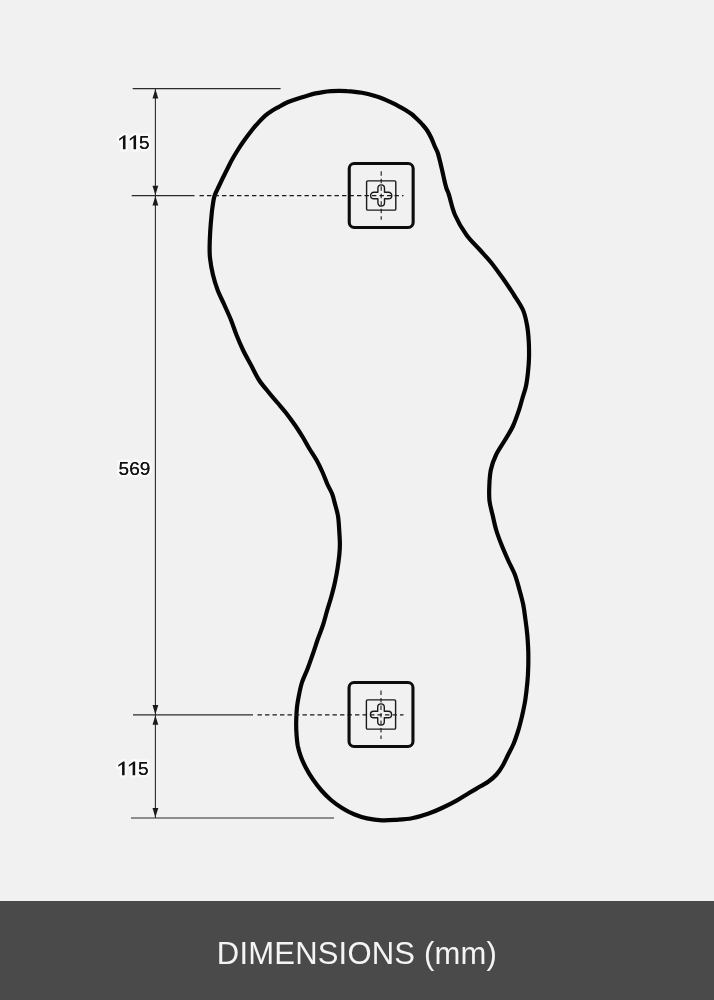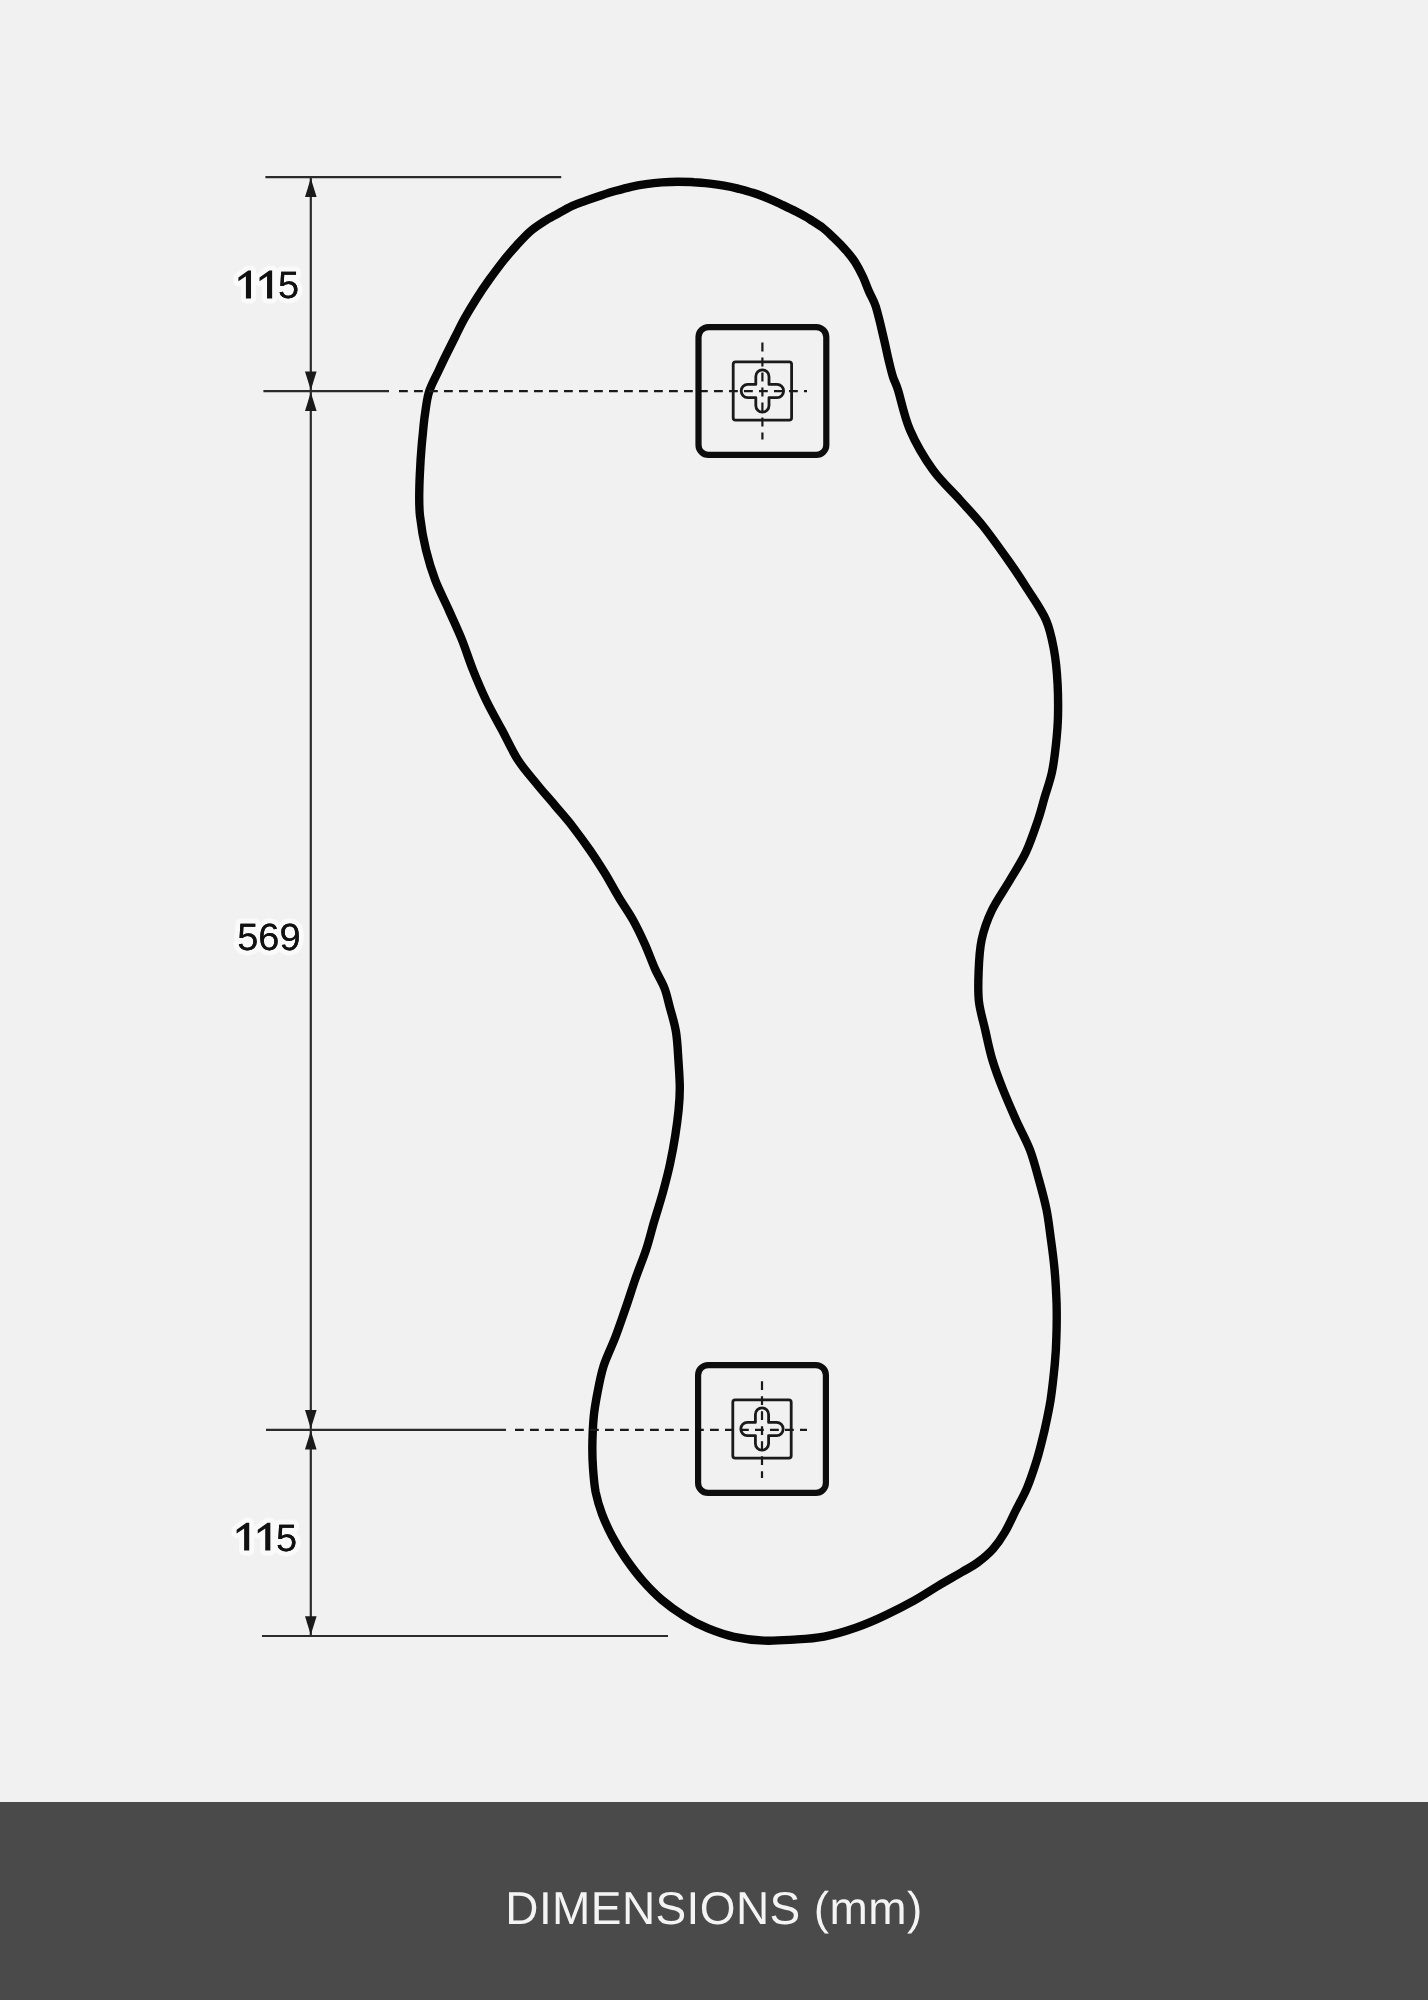--- a/index.html
+++ b/index.html
@@ -1,18 +1,18 @@
 <!DOCTYPE html>
 <html><head>
 <meta charset="utf-8">
 <style>
   html,body { margin:0; padding:0; width:714px; height:1000px; background:#f1f1f1; overflow:hidden; }
   .footer { position:absolute; left:0; top:901px; width:714px; height:99px; background:#4a4a4a;
             display:flex; align-items:center; justify-content:center; }
-  .footer span { transform:translateZ(0);  font-family:"Liberation Sans", sans-serif; font-size:23px; color:#f4f4f4;
+  .footer span { transform:translateZ(0);  font-family:"Liberation Sans", sans-serif; font-size:31px; color:#f4f4f4;
                  letter-spacing:0.2px; margin-top:7px; }
   svg { position:absolute; left:0; top:0; }
   text { font-family:"Liberation Sans", sans-serif; font-size:19px; fill:#111; }
 </style>
 </head>
 <body>
 <svg width="714" height="901" viewBox="0 0 714 901">
 
   <path d="M 347.0 91.1 C 349.7 91.2 352.5 91.5 355.0 91.8 C 357.5 92.1 359.7 92.4 362.0 92.8 C 364.3 93.2 366.7 93.7 369.0 94.3 C 371.3 94.9 373.7 95.5 376.0 96.3 C 378.3 97.0 380.7 97.9 383.0 98.8 C 385.3 99.7 387.5 100.7 390.0 101.9 C 392.5 103.1 395.5 104.5 398.0 105.8 C 400.5 107.1 402.8 108.3 405.0 109.7 C 407.2 111.1 409.5 112.5 411.5 114.0 C 413.5 115.5 415.1 117.2 417.0 119.0 C 418.9 120.8 421.1 123.0 422.8 125.0 C 424.6 127.0 426.1 128.8 427.5 131.0 C 428.9 133.2 430.1 135.5 431.3 138.0 C 432.5 140.5 433.5 143.5 434.6 146.0 C 435.7 148.5 436.9 150.3 437.8 153.0 C 438.7 155.7 439.4 159.0 440.2 162.0 C 440.9 165.0 441.6 168.0 442.3 171.0 C 443.0 174.0 443.6 177.1 444.3 180.0 C 445.0 182.9 445.7 186.0 446.5 188.5 C 447.3 191.0 447.6 190.6 449.0 195.0 C 450.4 199.4 452.1 208.3 455.0 215.0 C 457.9 221.7 462.3 229.2 466.5 235.0 C 470.7 240.8 475.8 245.3 480.0 250.0 C 484.2 254.7 487.5 258.0 491.5 263.0 C 495.5 268.0 500.2 274.7 504.0 280.0 C 507.8 285.3 510.8 290.0 514.0 295.0 C 517.2 300.0 520.8 305.0 523.0 310.0 C 525.2 315.0 526.0 319.7 527.0 325.0 C 528.0 330.3 528.5 336.5 528.8 342.0 C 529.1 347.5 529.1 353.0 529.0 358.0 C 528.9 363.0 528.5 367.3 528.0 372.0 C 527.5 376.7 526.9 381.7 526.0 386.0 C 525.1 390.3 523.7 394.0 522.5 398.0 C 521.3 402.0 520.6 405.3 519.0 410.0 C 517.4 414.7 515.3 421.0 513.0 426.0 C 510.7 431.0 507.8 435.2 505.0 440.0 C 502.2 444.8 498.4 450.0 496.0 455.0 C 493.6 460.0 491.9 464.8 490.8 470.0 C 489.7 475.2 489.5 480.8 489.3 486.0 C 489.1 491.2 488.9 496.2 489.5 501.0 C 490.1 505.8 491.5 510.2 492.6 515.0 C 493.7 519.8 494.7 525.0 496.2 530.0 C 497.7 535.0 499.6 540.0 501.6 545.0 C 503.6 550.0 505.8 555.0 508.0 560.0 C 510.2 565.0 513.1 570.0 515.0 575.0 C 516.9 580.0 518.1 585.0 519.5 590.0 C 520.9 595.0 522.3 600.0 523.3 605.0 C 524.3 610.0 524.8 615.0 525.5 620.0 C 526.2 625.0 526.8 629.7 527.3 635.0 C 527.8 640.3 528.1 646.5 528.3 652.0 C 528.4 657.5 528.4 663.0 528.2 668.0 C 528.1 673.0 527.9 676.7 527.4 682.0 C 526.9 687.3 526.1 694.5 525.3 700.0 C 524.4 705.5 523.4 710.0 522.3 715.0 C 521.1 720.0 519.9 725.2 518.4 730.0 C 516.9 734.8 515.3 739.7 513.5 744.0 C 511.7 748.3 509.3 752.3 507.5 756.0 C 505.7 759.7 504.3 762.9 502.5 766.0 C 500.7 769.1 498.8 771.9 496.5 774.5 C 494.2 777.1 491.1 779.6 488.5 781.5 C 485.9 783.4 484.2 784.1 481.0 786.0 C 477.8 787.9 473.0 790.6 469.0 793.0 C 465.0 795.4 461.3 797.9 457.0 800.3 C 452.7 802.7 447.8 805.2 443.0 807.5 C 438.2 809.8 433.2 812.0 428.0 813.8 C 422.8 815.6 417.2 817.3 412.0 818.3 C 406.8 819.3 402.0 819.5 397.0 819.8 C 392.0 820.1 387.0 820.5 382.0 820.3 C 377.0 820.1 371.7 819.4 367.0 818.4 C 362.3 817.4 358.2 815.9 354.0 814.2 C 349.8 812.5 345.8 810.4 342.0 808.0 C 338.2 805.6 334.4 802.9 331.0 800.0 C 327.6 797.1 324.5 793.9 321.5 790.5 C 318.5 787.1 315.6 783.2 313.0 779.5 C 310.4 775.8 308.0 771.8 306.0 768.0 C 304.0 764.2 302.4 760.7 301.0 757.0 C 299.6 753.3 298.6 749.8 297.8 746.0 C 297.1 742.2 296.8 738.2 296.5 734.0 C 296.2 729.8 296.1 725.3 296.2 721.0 C 296.3 716.7 296.5 712.2 296.9 708.0 C 297.3 703.8 298.0 700.2 298.8 696.0 C 299.6 691.8 300.4 687.5 301.8 683.0 C 303.2 678.5 305.7 673.7 307.5 669.0 C 309.3 664.3 310.8 659.8 312.5 655.0 C 314.2 650.2 315.8 645.0 317.5 640.0 C 319.2 635.0 321.4 629.8 323.0 625.0 C 324.6 620.2 325.6 615.8 327.0 611.0 C 328.4 606.2 330.2 600.8 331.5 596.0 C 332.8 591.2 334.0 586.7 335.0 582.0 C 336.0 577.3 336.9 572.5 337.6 568.0 C 338.3 563.5 338.9 559.0 339.3 555.0 C 339.7 551.0 339.9 548.2 339.9 544.0 C 339.9 539.8 339.5 534.7 339.2 530.0 C 338.9 525.3 338.7 520.3 338.0 516.0 C 337.3 511.7 336.0 507.7 335.0 504.0 C 334.0 500.3 333.5 497.3 332.2 494.0 C 330.9 490.7 328.9 487.7 327.3 484.0 C 325.7 480.3 324.2 476.0 322.4 472.0 C 320.6 468.0 318.6 463.8 316.5 460.0 C 314.4 456.2 311.9 452.8 309.6 449.0 C 307.3 445.2 305.1 441.0 302.7 437.0 C 300.2 433.0 297.7 429.0 294.9 425.0 C 292.1 421.0 289.0 416.8 286.1 413.0 C 283.2 409.2 280.2 406.0 277.3 402.5 C 274.4 399.0 271.4 395.8 268.4 392.0 C 265.3 388.2 261.9 384.5 259.0 380.0 C 256.1 375.5 253.7 370.0 251.0 365.0 C 248.3 360.0 245.4 355.0 243.0 350.0 C 240.6 345.0 238.5 340.0 236.5 335.0 C 234.5 330.0 233.0 325.0 231.0 320.0 C 229.0 315.0 226.6 310.0 224.4 305.0 C 222.2 300.0 219.5 295.0 217.6 290.0 C 215.7 285.0 214.3 280.3 213.0 275.0 C 211.7 269.7 210.6 263.3 210.0 258.0 C 209.4 252.7 209.6 247.7 209.7 243.0 C 209.8 238.3 210.1 234.0 210.3 230.0 C 210.6 226.0 210.8 222.8 211.2 219.0 C 211.6 215.2 211.9 210.8 212.5 207.0 C 213.1 203.2 213.4 199.5 214.5 196.0 C 215.6 192.5 217.5 189.2 219.0 186.0 C 220.5 182.8 221.8 180.0 223.3 177.0 C 224.8 174.0 226.3 171.0 227.8 168.0 C 229.3 165.0 230.7 162.0 232.4 159.0 C 234.1 156.0 235.8 153.2 237.8 150.0 C 239.8 146.8 242.1 143.3 244.5 140.0 C 246.9 136.7 249.7 132.9 252.0 130.0 C 254.3 127.1 256.0 125.2 258.2 122.8 C 260.4 120.4 262.7 117.8 265.0 115.8 C 267.3 113.8 269.7 112.3 272.0 110.8 C 274.3 109.3 276.7 108.1 279.0 106.8 C 281.3 105.5 283.7 104.1 286.0 103.0 C 288.3 101.9 290.6 101.2 293.0 100.3 C 295.4 99.4 298.0 98.5 300.5 97.7 C 303.0 96.9 305.5 96.1 308.0 95.4 C 310.5 94.7 313.0 94.0 315.5 93.4 C 318.0 92.9 320.4 92.5 323.0 92.1 C 325.6 91.7 328.3 91.4 331.0 91.2 C 333.7 91.0 336.3 90.9 339.0 90.9 C 341.7 90.9 344.3 90.9 347.0 91.1 Z" fill="none" stroke="#050505" stroke-width="4.2"></path>
 

